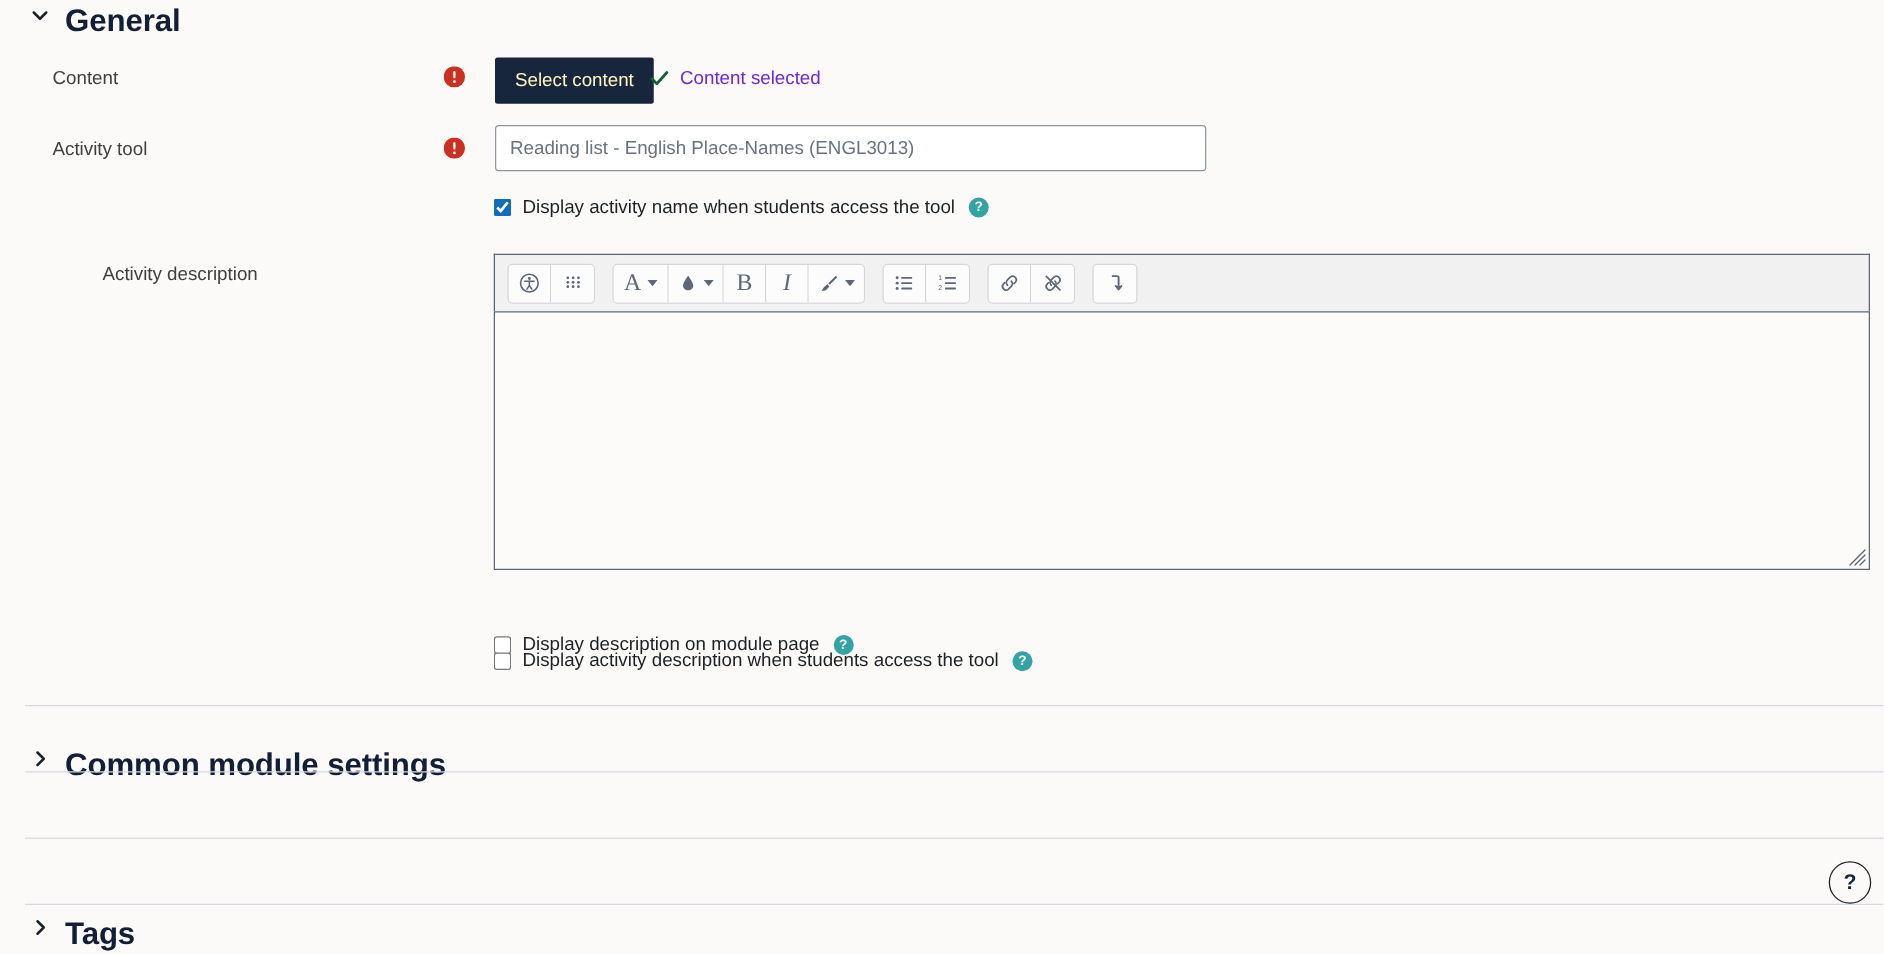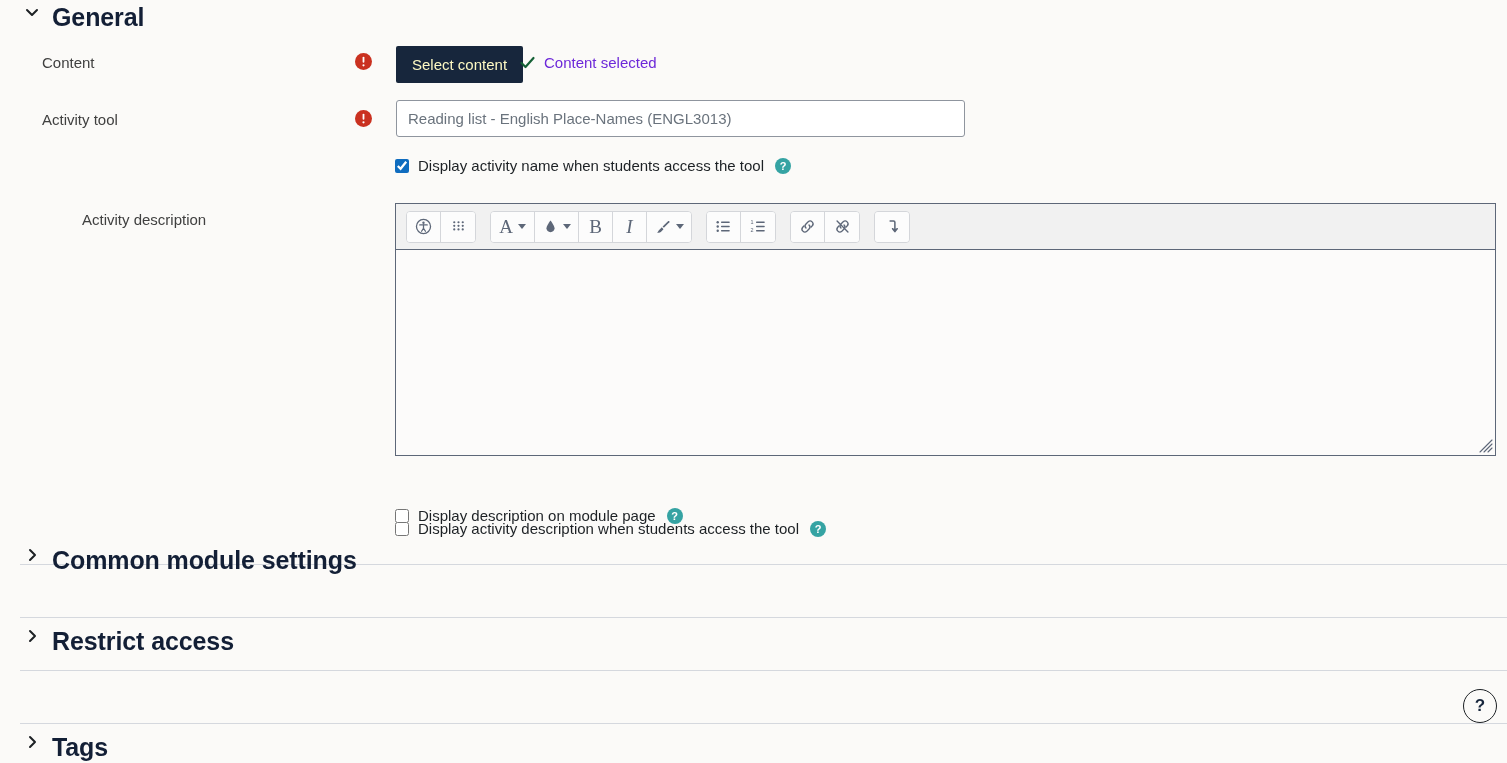--- a/index.html
+++ b/index.html
@@ -246,21 +246,21 @@
   }
 
   
   .divider {
     position: absolute;
     left: 20px;
     width: 1487px;
     height: 1px;
     background: #d5d8de;
   }
-  #sec-common   { position: absolute; left: 0; top: 547px; height: 32px; }
+  #sec-common   { position: absolute; left: 0; top: 599px; height: 32px; }
   #sec-restrict { position: absolute; left: 0; top: 628px; height: 32px; }
   #sec-complete { position: absolute; left: 0; top: 681px; height: 32px; }
   #sec-tags     { position: absolute; left: 0; top: 734px; height: 32px; }
 
   #div-1 { top: 564px; }
   #div-2 { top: 617px; }
   #div-3 { top: 670px; }
   #div-4 { top: 723px; }
 
   .chev-right { color: #0f4b7d; }
@@ -468,28 +468,20 @@
   <div id="sec-common" class="section-header">
     <span class="chev chev-right">
       <svg viewBox="0 0 16 16" width="16" height="16" fill="none" stroke="currentColor" stroke-width="2" stroke-linecap="round" stroke-linejoin="round">
         <polyline points="6,3 11,8 6,13"></polyline>
       </svg>
     </span>
     <span class="section-title">Common module settings</span>
   </div>
 
   <div id="div-2" class="divider"></div>
-  <div id="sec-restrict" class="section-header">
-    <span class="chev chev-right">
-      <svg viewBox="0 0 16 16" width="16" height="16" fill="none" stroke="currentColor" stroke-width="2" stroke-linecap="round" stroke-linejoin="round">
-        <polyline points="6,3 11,8 6,13"></polyline>
-      </svg>
-    </span>
-    <span class="section-title">Restrict access</span>
-  </div>
 
   <div id="div-3" class="divider"></div>
 
   <div id="div-4" class="divider"></div>
   <div id="sec-tags" class="section-header">
     <span class="chev chev-right">
       <svg viewBox="0 0 16 16" width="16" height="16" fill="none" stroke="currentColor" stroke-width="2" stroke-linecap="round" stroke-linejoin="round">
         <polyline points="6,3 11,8 6,13"></polyline>
       </svg>
     </span>

